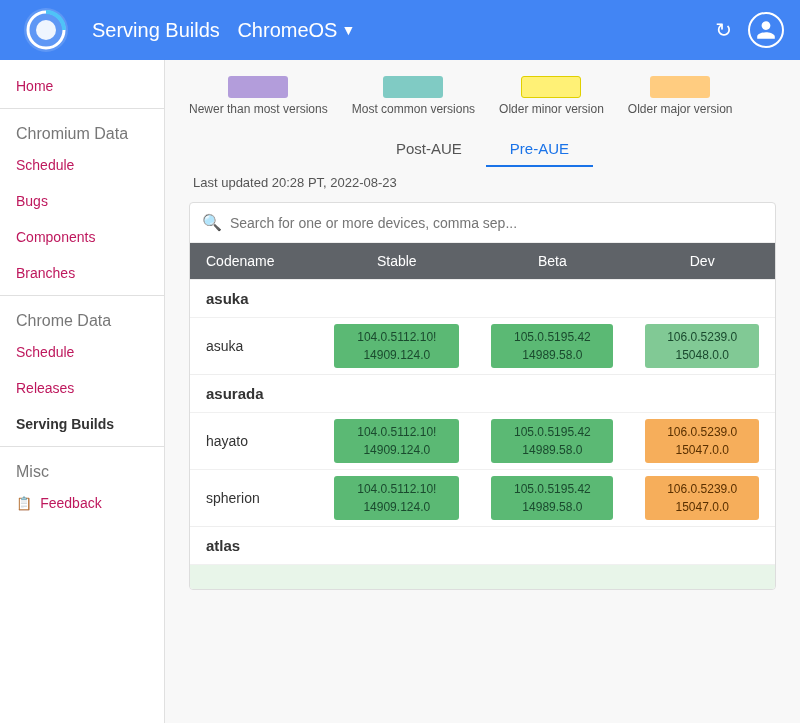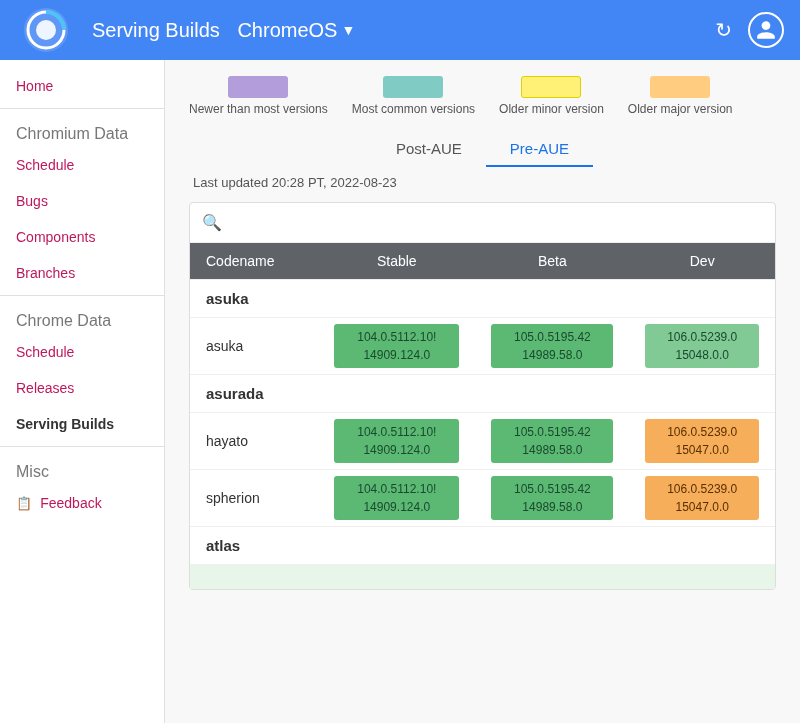--- a/index.html
+++ b/index.html
@@ -337,20 +337,21 @@
       <div class="tab">Post-AUE</div>
       <div class="tab active">Pre-AUE</div>
     </div>
 
     <div class="last-updated">Last updated 20:28 PT, 2022-08-23</div>
 
     <div class="table-container">
 
       <div class="search-bar">
         <span class="search-icon">🔍</span>
+        <input class="search-input" type="text" placeholder="Search for one or more devices, comma sep..." style="">
       </div>
 
       <div class="table-wrapper" style="overflow-y:auto; max-height:420px; position:relative;">
         <table class="data-table">
           <thead>
             <tr>
               <th>Codename</th>
               <th>Stable</th>
               <th>Beta</th>
               <th>Dev</th>

